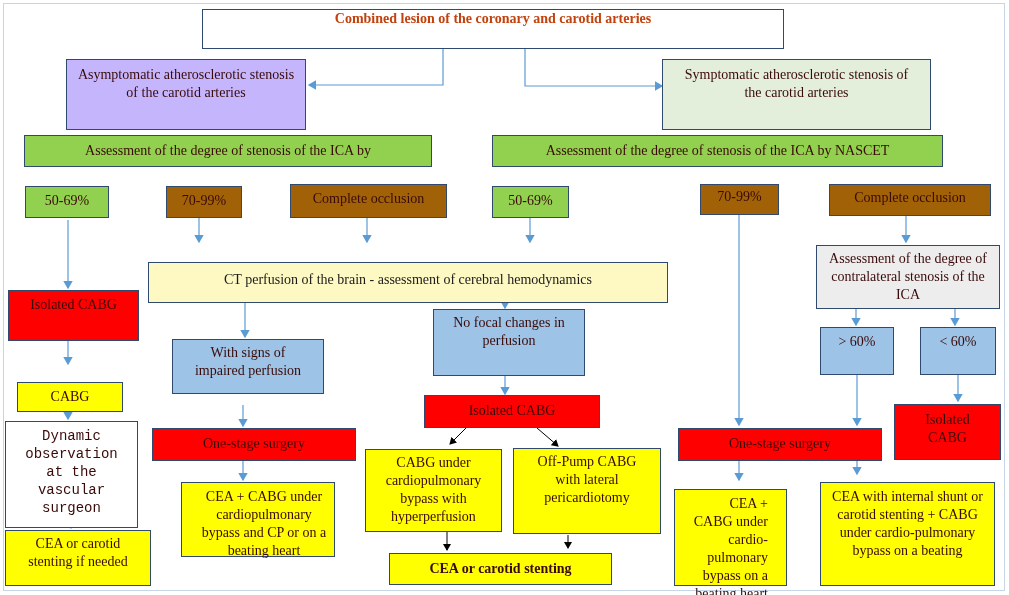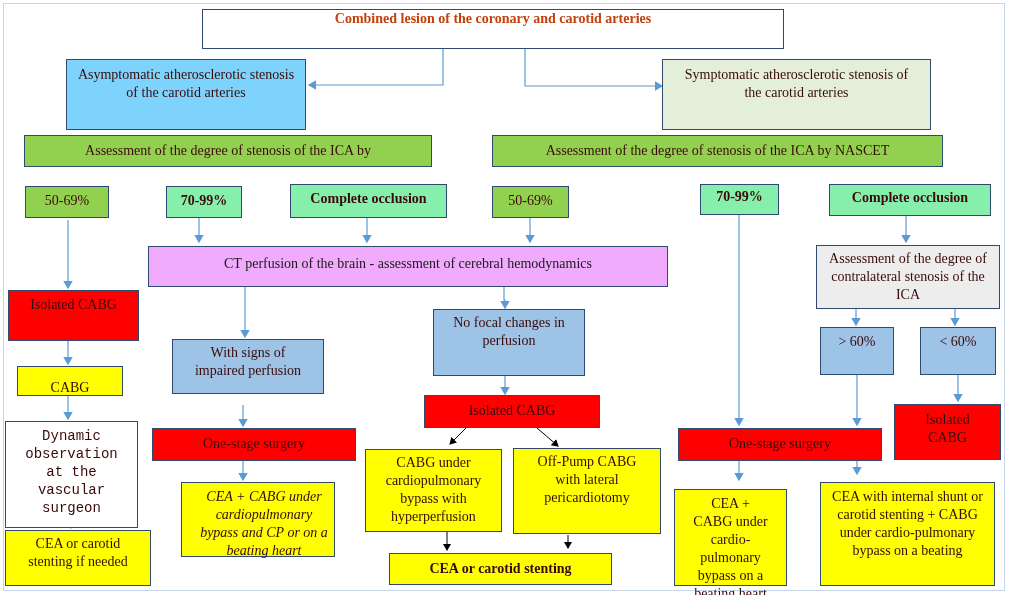--- a/index.html
+++ b/index.html
@@ -1,25 +1,25 @@
 <!DOCTYPE html>
 <html><head>
 <meta charset="utf-8">
 <style>
   html, body { margin:0; padding:0; background:#fff; }
   body { width:1009px; height:595px; position:relative; overflow:hidden; font-family:"Liberation Serif", serif; color:#3a0a0a; }
   .frame { position:absolute; left:3px; top:3px; width:1002px; height:588px; border:1px solid #c6d6e6; box-sizing:border-box; }
   .box { position:absolute; box-sizing:border-box; border:1px solid #2f4a6e; text-align:center; font-size:14px; line-height:18px; padding-top:3px; }
   .title { font-weight:bold; font-size:14px; color:#c2410c; padding-top:0; }
   .c-white { background:#ffffff; }
-  .c-cream { background:#7dd3fc; }
+  .c-cream { background:#c4b5fd; }
   .c-mint { background:#e3efda; }
   .c-green { background:#92d050; }
-  .c-orange { background:#86efac;font-weight:bold; }
-  .c-cyan { background:#f0abfc; }
+  .c-orange { background:#a16207; }
+  .c-cyan { background:#fef9c3;margin-top:16px; }
   .c-blue { background:#9dc3e6; }
   .c-red { background:#ff0000; }
   .c-yellow { background:#ffff00; }
   .c-grey { background:#ededed; }
   svg.conn { position:absolute; left:0; top:0; width:1009px; height:595px; pointer-events:none; }
 </style>
 </head>
 <body>
 
 <div class="frame"></div>
@@ -85,31 +85,31 @@
 <div class="box c-grey" style="left:816px;top:245px;width:184px;height:64px;padding-top:4px;padding-left:8px;padding-right:8px;">Assessment of the degree of contralateral stenosis of the ICA</div>
 
 <div class="box c-red" style="left:8px;top:290px;width:131px;height:51px;padding-top:5px;">Isolated CABG</div>
 
 <div class="box c-blue" style="left:433px;top:309px;width:152px;height:67px;padding-top:4px;padding-left:8px;padding-right:8px;">No focal changes in perfusion</div>
 <div class="box c-blue" style="left:172px;top:339px;width:152px;height:55px;padding-top:4px;padding-left:18px;padding-right:18px;">With signs of impaired perfusion</div>
 
 <div class="box c-blue" style="left:820px;top:327px;width:74px;height:48px;padding-top:5px;">&gt; 60%</div>
 <div class="box c-blue" style="left:920px;top:327px;width:76px;height:48px;padding-top:5px;">&lt; 60%</div>
 
-<div class="box c-yellow" style="left:17px;top:366px;width:106px;height:30px;padding-top:12px;">CABG</div>
+<div class="box c-yellow" style="left:17px;top:382px;width:106px;height:30px;padding-top:5px;">CABG</div>
 
 <div class="box c-red" style="left:424px;top:395px;width:176px;height:33px;padding-top:6px;">Isolated CABG</div>
 <div class="box c-red" style="left:894px;top:404px;width:107px;height:56px;padding-top:6px;padding-left:18px;padding-right:18px;">Isolated CABG</div>
 
 <div class="box c-white" style="left:5px;top:421px;width:133px;height:107px;padding-top:5px;padding-left:8px;padding-right:8px;font-family:Liberation Mono, monospace;">Dynamic observation at the vascular surgeon</div>
 
 <div class="box c-red" style="left:152px;top:428px;width:204px;height:33px;padding-top:6px;">One-stage surgery</div>
 <div class="box c-red" style="left:678px;top:428px;width:204px;height:33px;padding-top:6px;">One-stage surgery</div>
 
 <div class="box c-yellow" style="left:365px;top:449px;width:137px;height:83px;padding-top:4px;padding-left:4px;padding-right:4px;">CABG under cardiopulmonary bypass with hyperperfusion</div>
 <div class="box c-yellow" style="left:513px;top:448px;width:148px;height:86px;padding-top:4px;padding-left:14px;padding-right:14px;">Off-Pump CABG with lateral pericardiotomy</div>
 
-<div class="box c-yellow" style="left:181px;top:482px;width:154px;height:75px;padding-top:5px;padding-left:18px;padding-right:6px;font-style:italic;">CEA + CABG under cardiopulmonary bypass and CP or on a beating heart</div>
-<div class="box c-yellow" style="left:674px;top:489px;width:113px;height:97px;padding-top:5px;padding-left:18px;padding-right:18px;">CEA + CABG under cardio-pulmonary bypass on a beating heart</div>
+<div class="box c-yellow" style="left:181px;top:482px;width:154px;height:75px;padding-top:5px;padding-left:18px;padding-right:6px;">CEA + CABG under cardiopulmonary bypass and CP or on a beating heart</div>
+<div class="box c-yellow" style="left:674px;top:489px;width:113px;height:97px;padding-top:5px;padding-left:18px;padding-right:18px;text-align:right;">CEA + CABG under cardio-pulmonary bypass on a beating heart</div>
 <div class="box c-yellow" style="left:820px;top:482px;width:175px;height:104px;padding-top:5px;padding-left:8px;padding-right:8px;">CEA with internal shunt or carotid stenting + CABG under cardio-pulmonary bypass on a beating</div>
 
 <div class="box c-yellow" style="left:5px;top:530px;width:146px;height:56px;padding-top:4px;padding-left:6px;padding-right:6px;">CEA or carotid stenting if needed</div>
 <div class="box c-yellow" style="left:389px;top:553px;width:223px;height:32px;padding-top:6px;font-weight:bold;">CEA or carotid stenting</div>
 
 </body></html>

